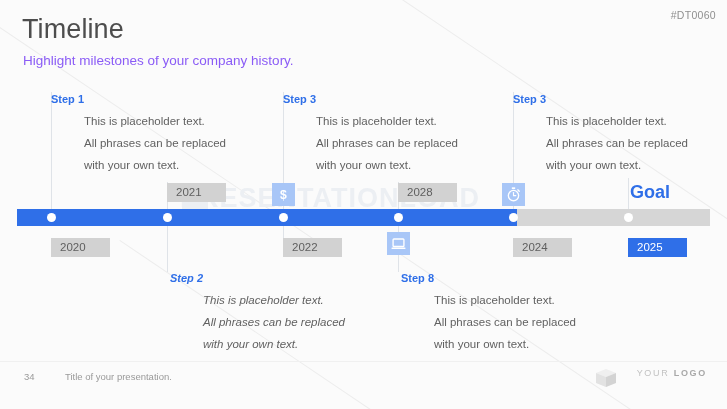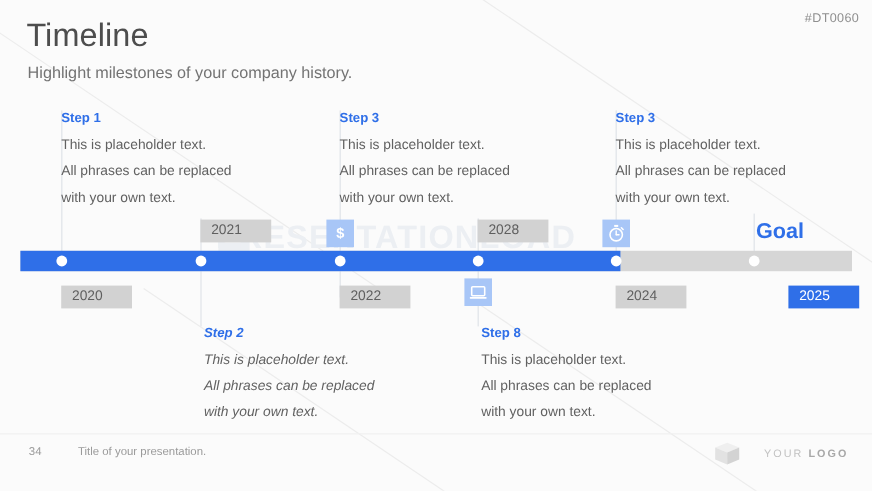--- a/index.html
+++ b/index.html
@@ -36,21 +36,21 @@
     background:#fbfbfb;border-radius:1px;
   }
 
   
   .title{
     position:absolute;left:22px;top:14px;
     font-size:27px;color:#4d4d4d;font-weight:normal;letter-spacing:0.1px;
   }
   .subtitle{
     position:absolute;left:23px;top:53px;
-    font-size:13.5px;color:#737373;font-weight:normal;
+    font-size:13.5px;color:#8b5cf6;font-weight:normal;
   }
   .docid{
     position:absolute;right:11px;top:9px;
     font-size:10.5px;color:#8f8f8f;letter-spacing:0.3px;
   }
 
   
   .bar-track{
     position:absolute;left:17px;top:209px;width:693px;height:17px;
     background:#d6d6d6;
@@ -82,34 +82,34 @@
     display:flex;align-items:center;justify-content:center;
   }
   .chip svg{display:block;}
 
   
   .step{position:absolute;width:175px;}
   .step .hd{
     font-size:11px;color:#2f6fe8;font-weight:bold;margin:0 0 9px 0;
   }
   .step .ln{
-    font-size:11.5px;color:#616161;margin:0 0 7px 0;line-height:1.32;
+    font-size:11.5px;color:#616161;margin:0 0 7px 0;line-height:1.32;padding-left:33px;
   }
   .step .ln.last{margin-bottom:0;}
   .goal-label{
     position:absolute;font-size:18px;color:#2f6fe8;font-weight:bold;
   }
 
   
   .footer-line{
     position:absolute;left:0;right:0;top:361px;height:1px;background:#f0f0f0;
   }
   .pageno{position:absolute;left:24px;top:371px;font-size:9.5px;color:#9a9a9a;}
   .foot-title{position:absolute;left:65px;top:371px;font-size:9.5px;color:#9a9a9a;}
-  .logo{position:absolute;right:20px;top:368px;display:flex;align-items:center;gap:20px;}
+  .logo{position:absolute;right:20px;top:368px;display:flex;gap:20px;}
   .logo-text{font-size:9px;color:#c2c2c2;letter-spacing:1.7px;}
   .logo-text b{color:#a8a8a8;font-weight:bold;}
 </style>
 </head>
 <body>
 
 <div class="slide">
 
   <div class="diag d1"></div>
   <div class="diag d2"></div>
@@ -132,21 +132,21 @@
   <div class="vline" style="left:398px;top:226px;height:46px;"></div>
   <div class="vline" style="left:513px;top:92px;height:118px;"></div>
   <div class="vline" style="left:628px;top:178px;height:32px;"></div>
 
   <div class="year" style="left:167px;top:183px;">2021</div>
   <div class="year" style="left:398px;top:183px;">2028</div>
 
   <div class="year" style="left:51px;top:238px;">2020</div>
   <div class="year" style="left:283px;top:238px;">2022</div>
   <div class="year" style="left:513px;top:238px;">2024</div>
-  <div class="year goal" style="left:657px;top:238px;">2025</div>
+  <div class="year goal" style="left:628px;top:238px;">2025</div>
 
   <div class="bar-track">
     <div class="bar-fill" style="width:500px;"></div>
   </div>
 
   <div class="node" style="left:47px;"></div>
   <div class="node" style="left:163px;"></div>
   <div class="node" style="left:279px;"></div>
   <div class="node" style="left:394px;"></div>
   <div class="node" style="left:509px;"></div>

